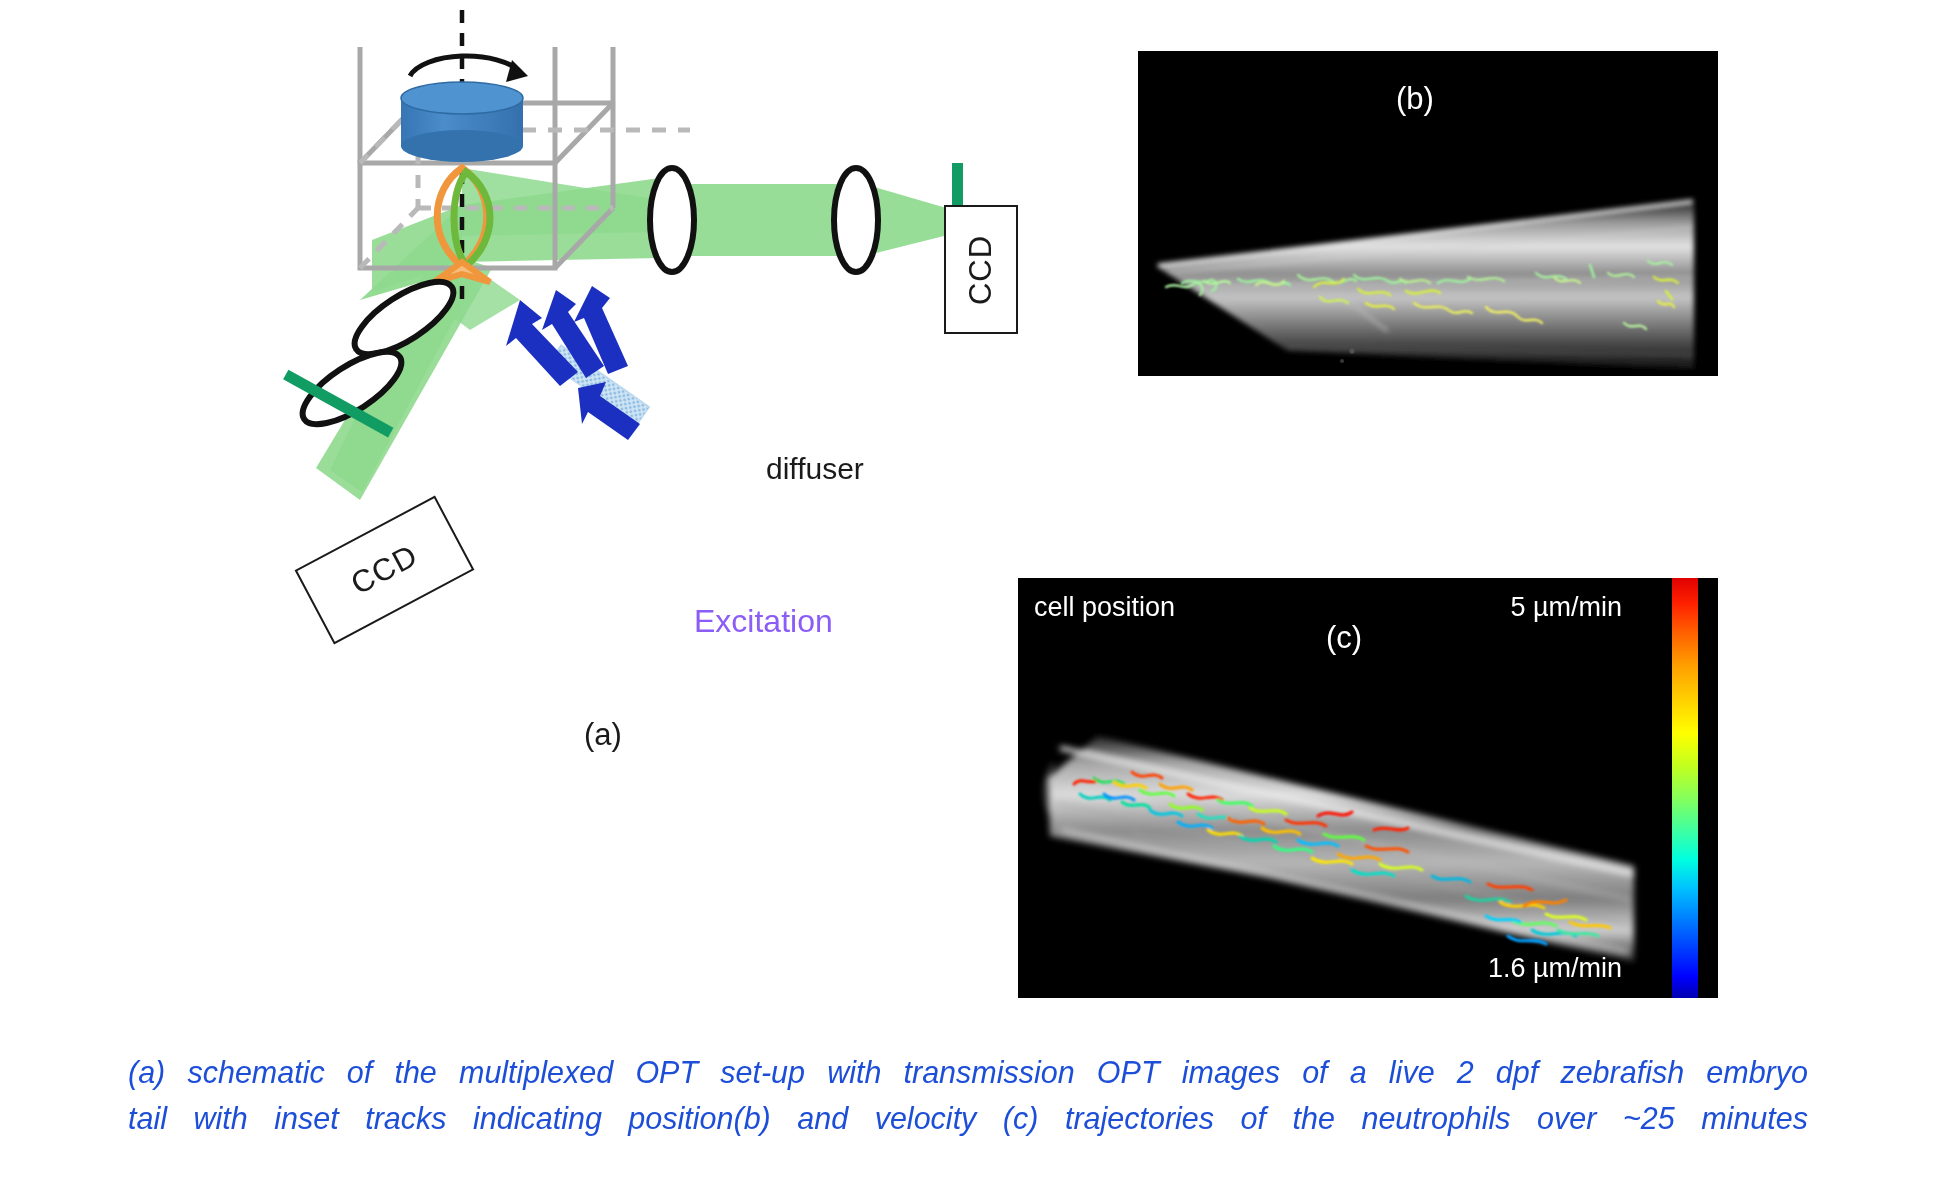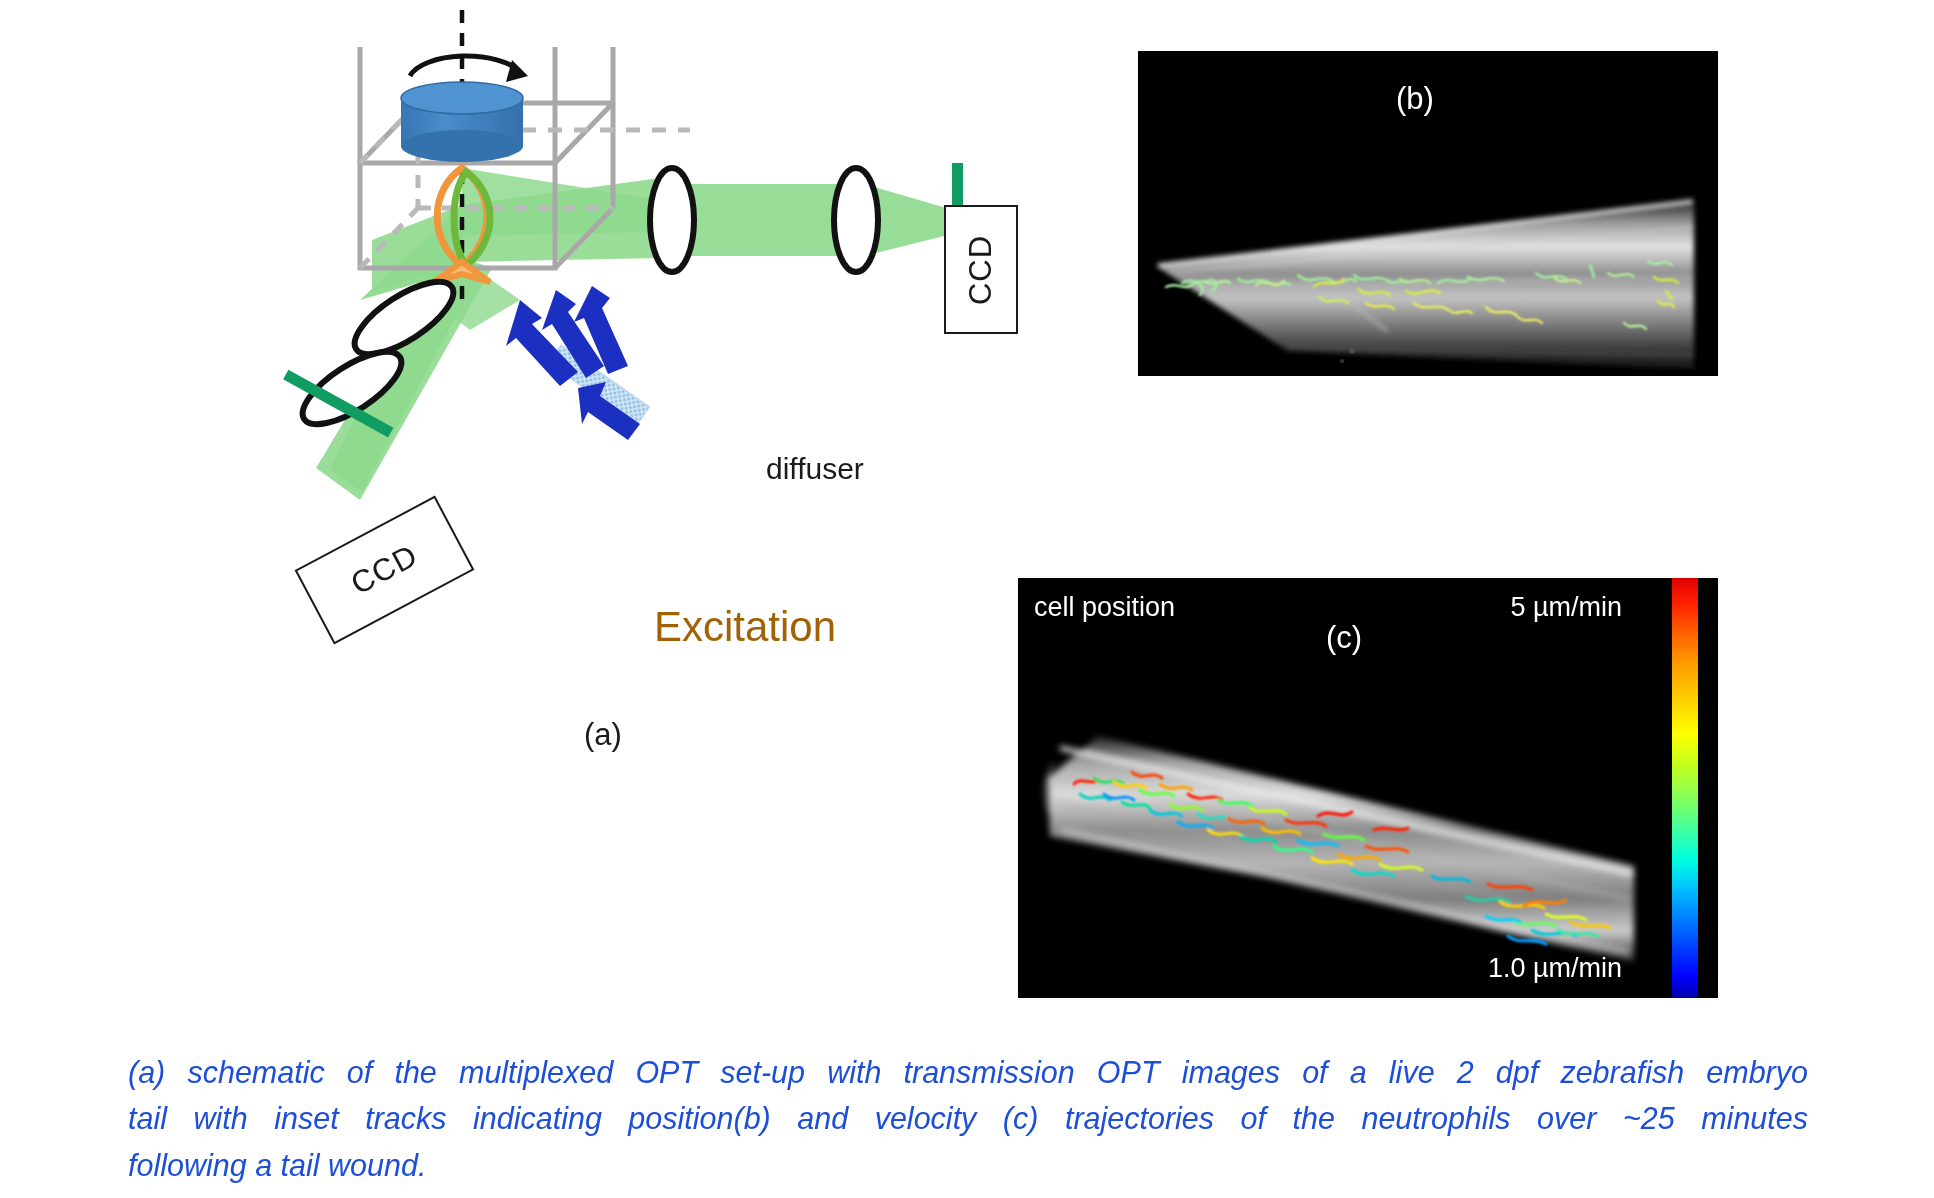--- a/index.html
+++ b/index.html
@@ -5,21 +5,21 @@
   html,body{margin:0;padding:0;background:#ffffff;}
   body{width:1934px;height:1198px;position:relative;overflow:hidden;
        font-family:"Liberation Sans", sans-serif;color:#1a1a1a;}
 
   
   #panel-a{position:absolute;left:0;top:0;width:1060px;height:780px;}
   #panel-a svg{position:absolute;left:0;top:0;}
 
   .lbl{position:absolute;white-space:nowrap;margin-top:27px;}
   #diffuser-label{left:766px;top:425px;font-size:30px;color:#1a1a1a;}
-  #excitation-label{left:654px;top:576px;font-size:42px;color:#a16207;}
+  #excitation-label{left:694px;top:576px;font-size:32px;color:#8b5cf6;}
   #panel-a-label{left:584px;top:690px;font-size:31px;color:#1a1a1a;}
 
   .ccd-box{position:absolute;border:2.5px solid #1a1a1a;background:#ffffff;
            display:flex;align-items:center;justify-content:center;}
   #ccd-top{left:944px;top:205px;width:70px;height:125px;}
   #ccd-top .ccd-text{transform:rotate(-90deg);font-size:31px;letter-spacing:1px;}
   #ccd-left{left:305px;top:528px;width:155px;height:80px;
             transform:rotate(-28deg);transform-origin:50% 50%;}
   #ccd-left .ccd-text{font-size:31px;letter-spacing:1px;}
 
@@ -320,20 +320,19 @@
       <path d="M 540,352 C 554,360 568,352 580,358" stroke="#40e8a0"></path>
       <path d="M 468,338 C 480,346 492,338 502,344" stroke="#00d0ff"></path>
       <path d="M 552,344 C 566,352 580,344 592,350" stroke="#ffc800"></path>
     </g>
   </svg>
 
   <div id="colorbar"></div>
   <div class="ov-label" id="c-title">cell position</div>
   <div class="ov-label" id="c-label">(c)</div>
   <div class="ov-label" id="c-max">5 µm/min</div>
-  <div class="ov-label" id="c-min">1.0 µm/min</div>
+  <div class="ov-label" id="c-min">1.6 µm/min</div>
 </div>
 
 <div id="caption">
   <span class="ln j">(a) schematic of the multiplexed OPT set-up with transmission OPT images of a live 2 dpf zebrafish embryo</span>
   <span class="ln j">tail with inset tracks indicating position(b) and velocity (c) trajectories of the neutrophils over ~25 minutes</span>
-  <span class="ln">following a tail wound.</span>
 </div>
 
 </body></html>

